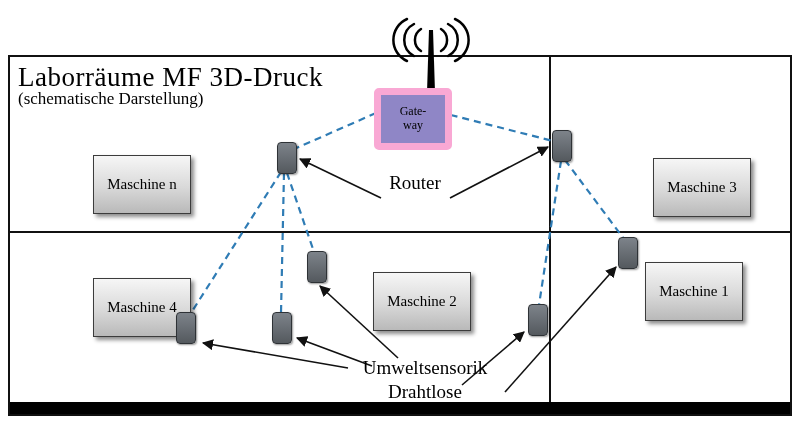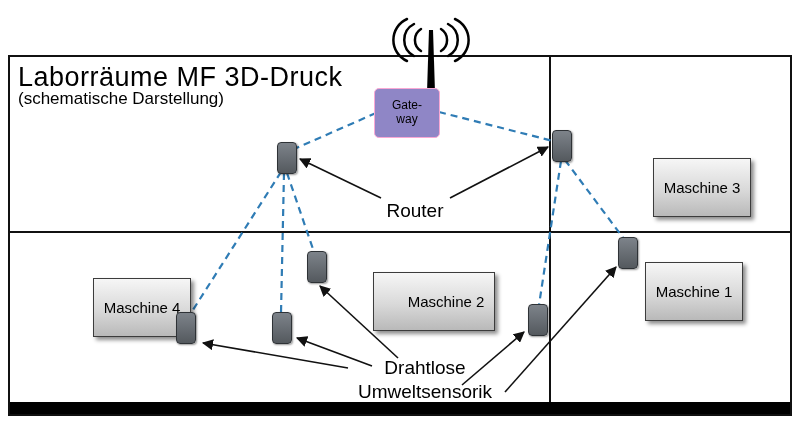--- a/index.html
+++ b/index.html
@@ -1,18 +1,18 @@
 <!DOCTYPE html>
 <html><head>
 <meta charset="utf-8">
 <style>
   html,body{margin:0;padding:0;background:#fff;}
   #stage{
     position:relative;width:800px;height:422px;background:#ffffff;
-    font-family:Liberation Sans, sans-serif;color:#111;overflow:hidden;
+    font-family:Liberation Serif, serif;color:#111;overflow:hidden;
   }
   
   .room-box{
     position:absolute;left:8px;top:55px;width:784px;height:361px;
     border:2px solid #111;box-sizing:border-box;background:#fff;
   }
   .part-line{position:absolute;background:#111;}
   .v-line{left:549px;top:55px;width:2px;height:361px;}
   .h-line{left:8px;top:231px;width:784px;height:2px;}
   .bottom-bar{position:absolute;left:10px;top:402px;width:780px;height:12px;background:#000;}
@@ -32,46 +32,46 @@
   .machine{
     position:absolute;width:96px;height:57px;z-index:6;
     background:linear-gradient(180deg,#f6f6f6 0%,#d9d9d9 55%,#b9b9b9 100%);
     border:1px solid #3c3c3c;box-shadow:3px 3px 4px rgba(0,0,0,.45);
     display:flex;align-items:center;justify-content:center;
     font-size:15px;color:#000;
   }
   .m-n{left:93px;top:155px;}
   .m-3{left:645px;top:158px;margin-left:8px;}
   .m-4{left:93px;top:278px;}
-  .m-2{left:373px;top:272px;padding-left:24px;}
+  .m-2{left:373px;top:272px;}
   .m-1{left:645px;top:262px;text-align:center;}
 
   .node{
     position:absolute;width:18px;height:30px;z-index:7;
     background:linear-gradient(180deg,#7d838a,#54595e);
     border:1px solid #2e3236;border-radius:4px;
     box-shadow:1px 1px 2px rgba(0,0,0,.4);
   }
   .router-left{left:277px;top:142px;}
   .router-right{left:552px;top:130px;}
   .sensor-mid-up{left:307px;top:251px;}
   .sensor-m4{left:176px;top:312px;}
   .sensor-mid-low{left:272px;top:312px;}
   .sensor-m2{left:528px;top:304px;}
   .sensor-m1{left:618px;top:237px;}
 
   .gateway{
     position:absolute;left:374px;top:88px;width:64px;height:48px;z-index:7;
-    background:#8f86c6;border:1px solid #f9a8d4;border-radius:5px;
+    background:#8f86c6;border:7px solid #f9a8d4;border-radius:5px;
     display:flex;align-items:center;justify-content:center;text-align:center;
     font-size:12px;line-height:1.15;color:#000;white-space:pre-line;
   }
 
   .router-label{
-    position:absolute;left:355px;top:200px;width:120px;z-index:6;
+    position:absolute;left:355px;top:172px;width:120px;z-index:6;
     text-align:center;font-size:19px;color:#000;
   }
   .sensor-label{
     position:absolute;left:320px;top:356px;width:210px;z-index:6;
     text-align:center;font-size:19px;line-height:1.25;color:#000;
   }
 </style>
 </head>
 <body>
 
@@ -119,32 +119,33 @@
       <line x1="505" y1="392" x2="616" y2="267" marker-end="url(#arrow)"></line>
     </g>
   </svg>
 
   <div class="title">Laborräume MF 3D-Druck</div>
   <div class="subtitle">(schematische Darstellung)</div>
 
   <div class="gateway">Gate-
 way</div>
 
+  <div class="machine m-n">Maschine n</div>
   <div class="machine m-3">Maschine 3</div>
   <div class="machine m-4">Maschine 4</div>
   <div class="machine m-2">Maschine 2</div>
   <div class="machine m-1">Maschine 1</div>
 
   <div class="node router-left"></div>
   <div class="node router-right"></div>
   <div class="node sensor-mid-up"></div>
   <div class="node sensor-m4"></div>
   <div class="node sensor-mid-low"></div>
   <div class="node sensor-m2"></div>
   <div class="node sensor-m1"></div>
 
   <div class="router-label">Router</div>
   <div class="sensor-label">
+    <div>Umweltsensorik</div>
     <div>Drahtlose</div>
-    <div>Umweltsensorik</div>
   </div>
 
 </div>
 
 </body></html>

